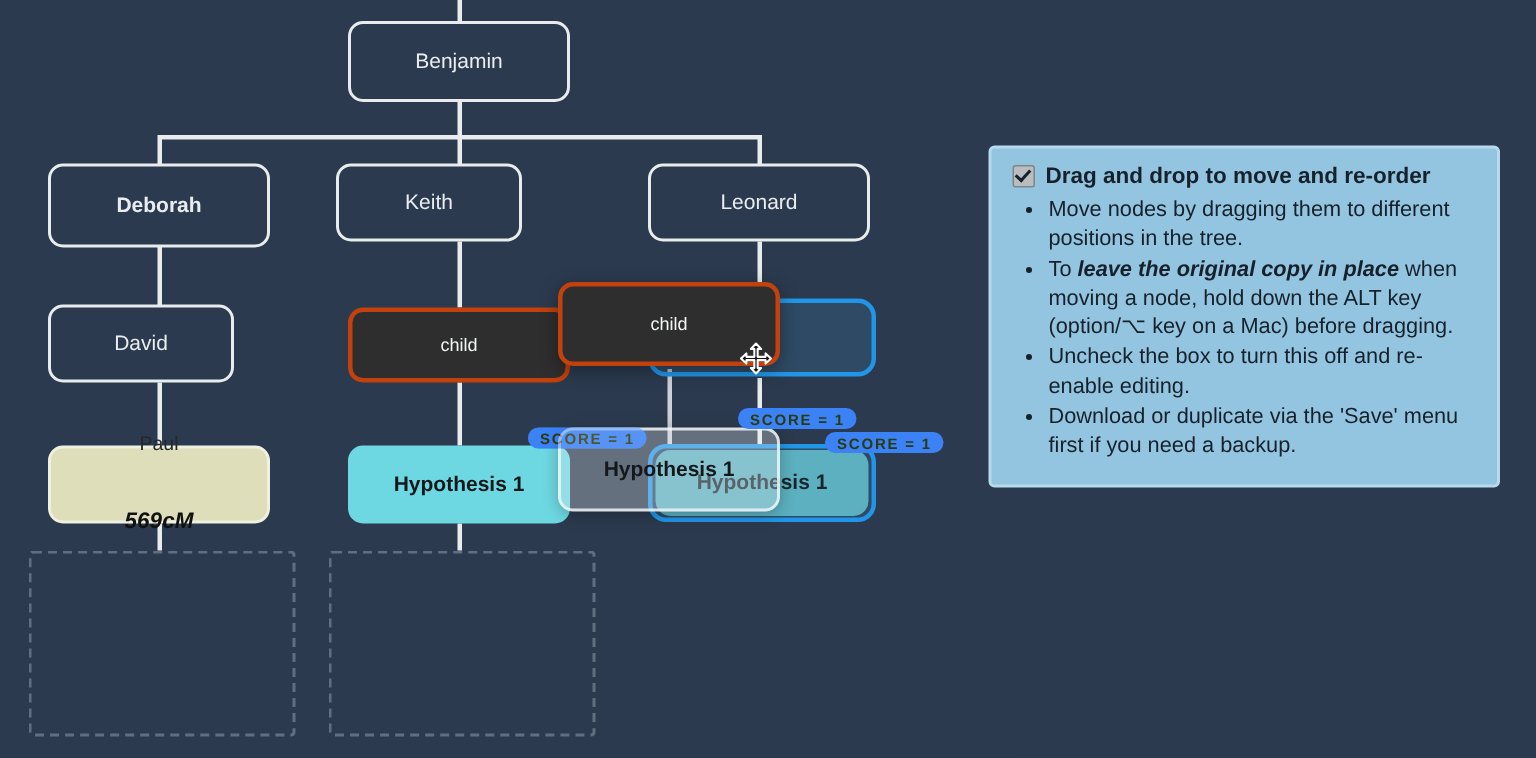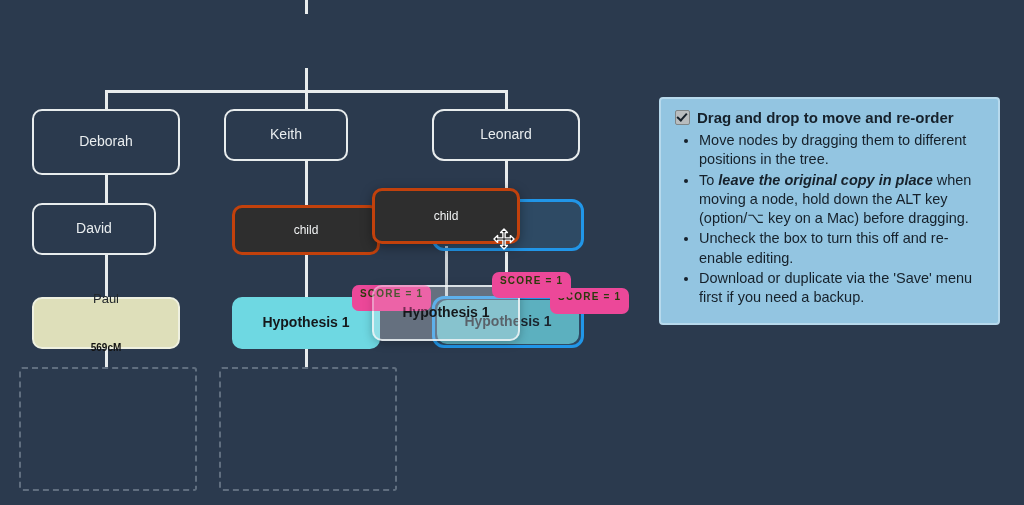--- a/index.html
+++ b/index.html
@@ -44,47 +44,48 @@
     font-size: 14px;
   }
   .node-dna {
     background: #dedfba;
     border: 2px solid #eef0e0;
     color: #23282c;
     font-size: 13px;
   }
   .node-dna .cm {
     font-weight: bold;
-    font-size: 10px;
+    font-size: 15px;
     color: #111;
     margin-top: 2px;
+    font-style: italic;
   }
   .node-child {
     background: #2e2e2e;
     border: 3px solid #c2410c;
     color: #f2f4f5;
     font-size: 12px;
   }
   .node-hyp {
     background: #6ed8e2;
     border: 2px solid #6ed8e2;
     color: #14181b;
     font-size: 14px;
     font-weight: bold;
   }
 
   
   .score {
     position: absolute;
-    background: #ec4899;
+    background: #3b82f6;
     color: #2c3a0c;
     font-size: 10px;
     font-weight: bold;
     letter-spacing: 1.2px;
-    padding: 3px 8px 12px 8px;
+    padding: 3px 8px 0 8px;
     border-radius: 7px;
     white-space: nowrap;
     font-family: "Liberation Sans", sans-serif;
   }
 
   
   .drop-target {
     position: absolute;
     box-sizing: border-box;
     border: 3px solid #2196e8;
@@ -198,28 +199,31 @@
   <div class="line v" style="left:305px; top:255px; height:42px;"></div>
 
   <div class="line v" style="left:305px; top:349px; height:18px;"></div>
 
   <div class="line v" style="left:505px; top:161px; height:44px;"></div>
 
   <div class="line v" style="left:505px; top:252px; height:46px;"></div>
 
   <div class="line v" style="left:445px; top:246px; height:52px; opacity:.85;"></div>
 
-
-  <div class="node node-plain" style="left:32px; top:109px; width:148px; height:66px;">
+  <div class="node node-plain" style="left:232px; top:14px; width:148px; height:54px;">
+    <span>Benjamin</span>
+  </div>
+
+  <div class="node node-plain" style="left:32px; top:109px; width:148px; height:56px;font-weight:bold;">
     <span>Deborah</span>
   </div>
   <div class="node node-plain" style="left:224px; top:109px; width:124px; height:52px;">
     <span>Keith</span>
   </div>
-  <div class="node node-plain" style="left:432px; top:109px; width:148px; height:52px;border-radius:12px;">
+  <div class="node node-plain" style="left:432px; top:109px; width:148px; height:52px;">
     <span>Leonard</span>
   </div>
 
   <div class="node node-plain" style="left:32px; top:203px; width:124px; height:52px;">
     <span>David</span>
   </div>
 
   <div class="drop-target" style="left:432px; top:199px; width:152px; height:52px;"></div>
   <div class="drop-target" style="left:432px; top:296px; width:152px; height:52px;"></div>
 

